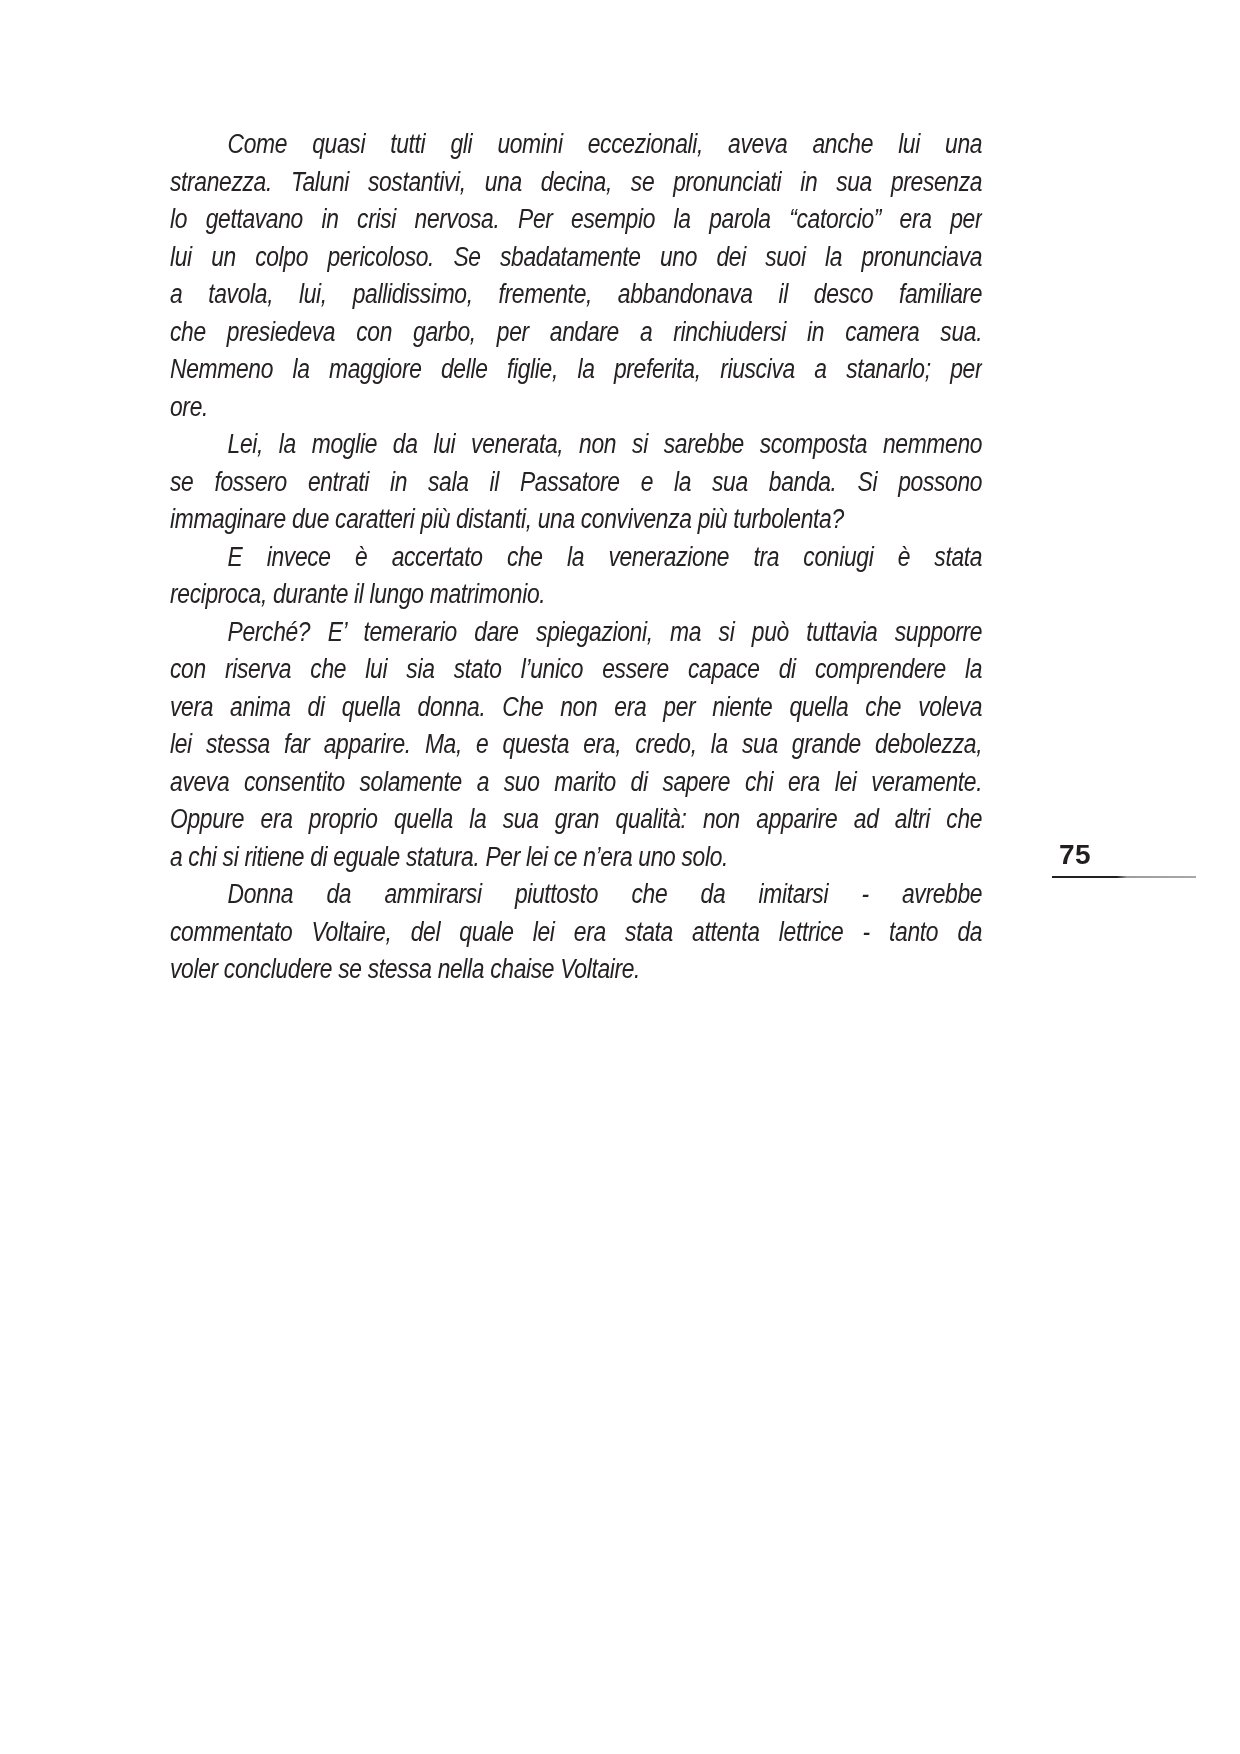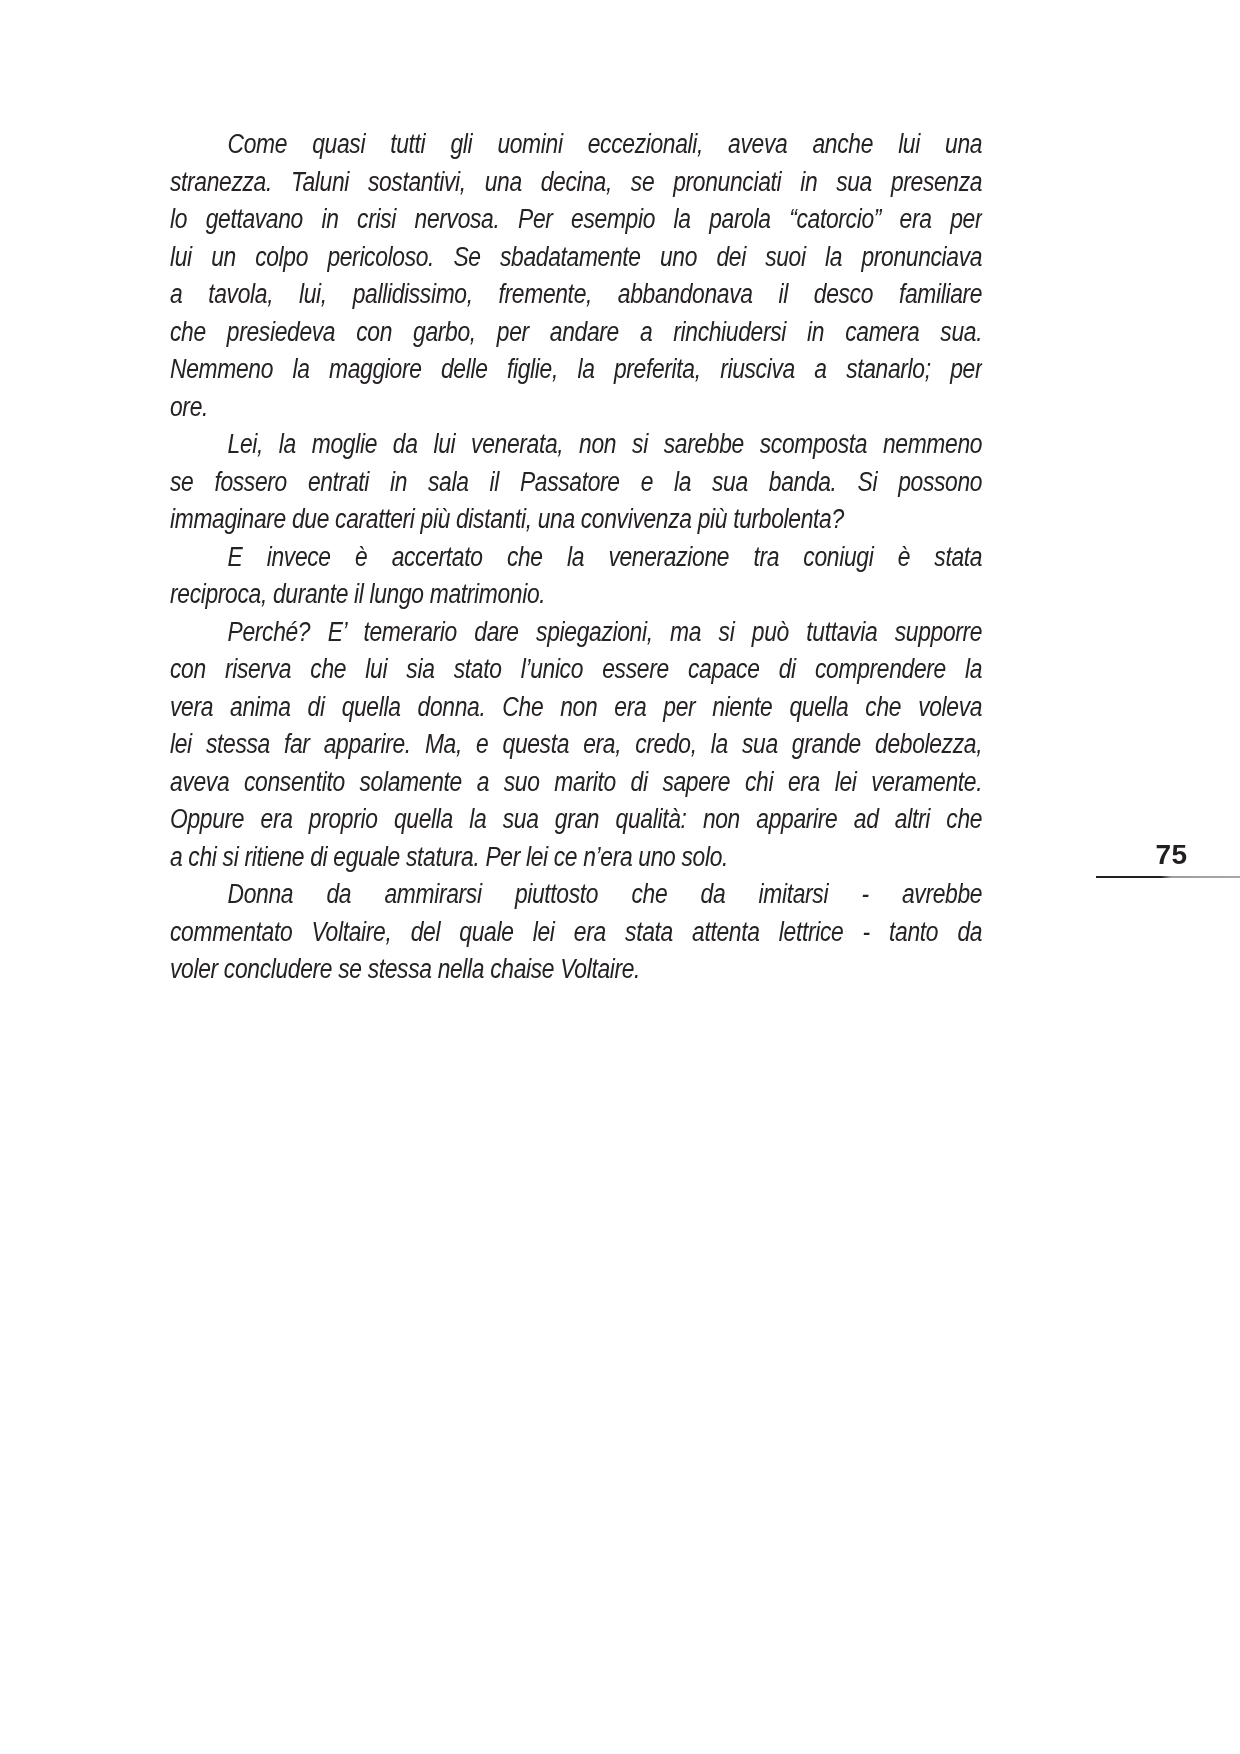--- a/index.html
+++ b/index.html
@@ -44,24 +44,23 @@
   }
   .line.first {
     padding-left: 68px;
   }
   .line.last {
     text-align: left;
     text-align-last: left;
   }
   .page-marker {
     position: absolute;
-    left: 1096px;
+    left: 1052px;
     top: 838px;
     width: 144px;
-    text-align: center;
   }
   .page-number {
     font-weight: bold;
     font-style: normal;
     font-size: 28px;
     letter-spacing: 0.5px;
     color: #231f20;
     padding-left: 7px;
     line-height: 34px;
   }

